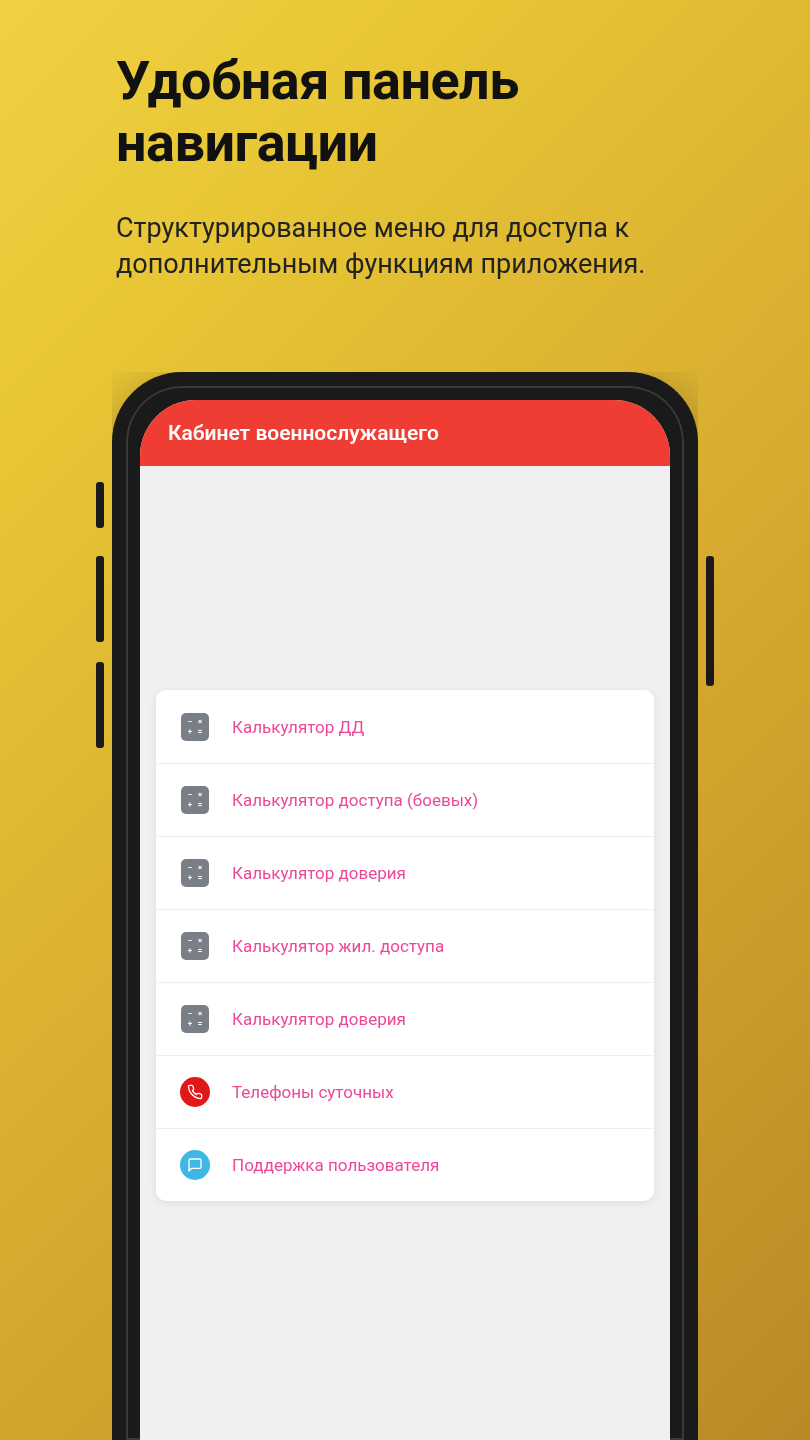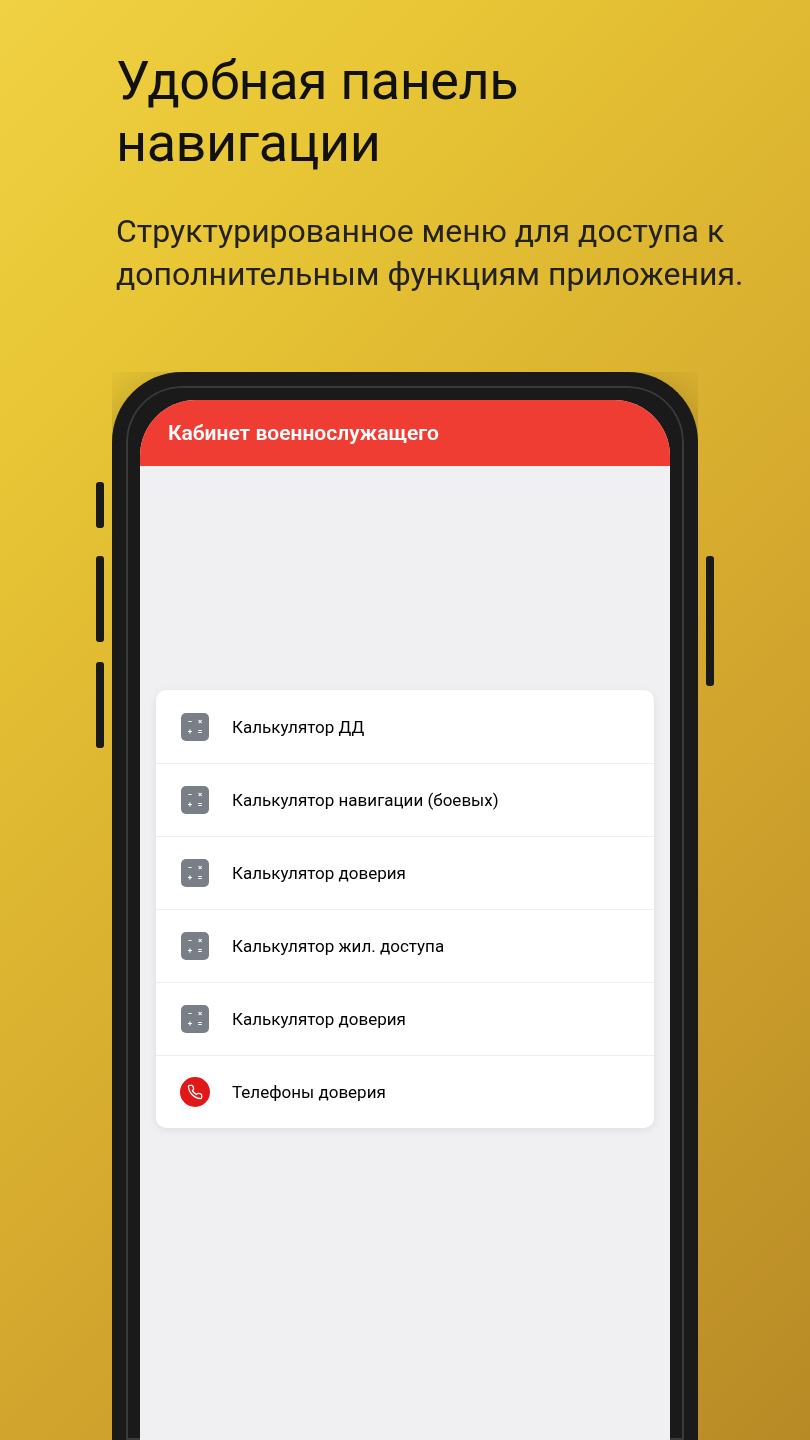--- a/index.html
+++ b/index.html
@@ -8,31 +8,31 @@
     font-family: -apple-system, BlinkMacSystemFont, "Segoe UI", Roboto, Arial, sans-serif;
     background: linear-gradient(135deg, #f0d143 0%, #e8c635 20%, #d4a82e 60%, #b88a26 100%);
     position: relative;
   }
   .promo-heading {
     position: absolute;
     top: 50px;
     left: 116px;
     right: 60px;
     font-size: 54px;
-    font-weight: 400;
+    font-weight: 700;
     color: #111;
     line-height: 1.15;
     letter-spacing: -0.5px;
   }
   .promo-sub {
     position: absolute;
     top: 210px;
     left: 116px;
     right: 60px;
-    font-size: 32px;
+    font-size: 27px;
     font-weight: 400;
     color: #222;
     line-height: 1.35;
   }
   .phone-wrap {
     position: absolute;
     top: 372px;
     left: 112px;
     width: 586px;
     height: 1068px;
@@ -137,21 +137,21 @@
     width: 30px;
     height: 30px;
     border-radius: 50%;
     background: #3fb7e6;
     display: flex;
     align-items: center;
     justify-content: center;
   }
   .menu-label {
     font-size: 17px;
-    color: #000000;
+    color: #ec4899;
     font-weight: 400;
   }
 </style>
 </head>
 <body>
 
 <h1 class="promo-heading">Удобная панель навигации</h1>
 <p class="promo-sub">Структурированное меню для доступа к дополнительным функциям приложения.</p>
 
 <div class="side-btn l1"></div>
@@ -184,21 +184,21 @@
 
           <div class="menu-row">
             <div class="menu-icon">
               <div class="calc-box">
                   <span>−</span>
                   <span>×</span>
                   <span>+</span>
                   <span>=</span>
                 </div>
             </div>
-            <span class="menu-label">Калькулятор навигации (боевых)</span>
+            <span class="menu-label">Калькулятор доступа (боевых)</span>
           </div>
 
           <div class="menu-row">
             <div class="menu-icon">
               <div class="calc-box">
                   <span>−</span>
                   <span>×</span>
                   <span>+</span>
                   <span>=</span>
                 </div>
@@ -231,22 +231,32 @@
           </div>
 
           <div class="menu-row">
             <div class="menu-icon">
               <div class="phone-circle">
                 <svg width="16" height="16" viewBox="0 0 24 24" fill="none" stroke="#fff" stroke-width="2" stroke-linecap="round" stroke-linejoin="round">
                   <path d="M22 16.92v3a2 2 0 0 1-2.18 2 19.79 19.79 0 0 1-8.63-3.07 19.5 19.5 0 0 1-6-6 19.79 19.79 0 0 1-3.07-8.67A2 2 0 0 1 4.11 2h3a2 2 0 0 1 2 1.72c.13.96.37 1.9.7 2.81a2 2 0 0 1-.45 2.11L8.09 9.91a16 16 0 0 0 6 6l1.27-1.27a2 2 0 0 1 2.11-.45c.91.33 1.85.57 2.81.7A2 2 0 0 1 22 16.92z"></path>
                 </svg>
               </div>
             </div>
-            <span class="menu-label">Телефоны доверия</span>
-          </div>
-
+            <span class="menu-label">Телефоны суточных</span>
+          </div>
+
+          <div class="menu-row">
+            <div class="menu-icon">
+              <div class="support-circle">
+                <svg width="16" height="16" viewBox="0 0 24 24" fill="none" stroke="#fff" stroke-width="2" stroke-linecap="round" stroke-linejoin="round">
+                  <path d="M21 15a2 2 0 0 1-2 2H7l-4 4V5a2 2 0 0 1 2-2h14a2 2 0 0 1 2 2z"></path>
+                </svg>
+              </div>
+            </div>
+            <span class="menu-label">Поддержка пользователя</span>
+          </div>
 
         </div>
       </div>
 
     </div>
   </div>
 </div>
 
 </body></html>

